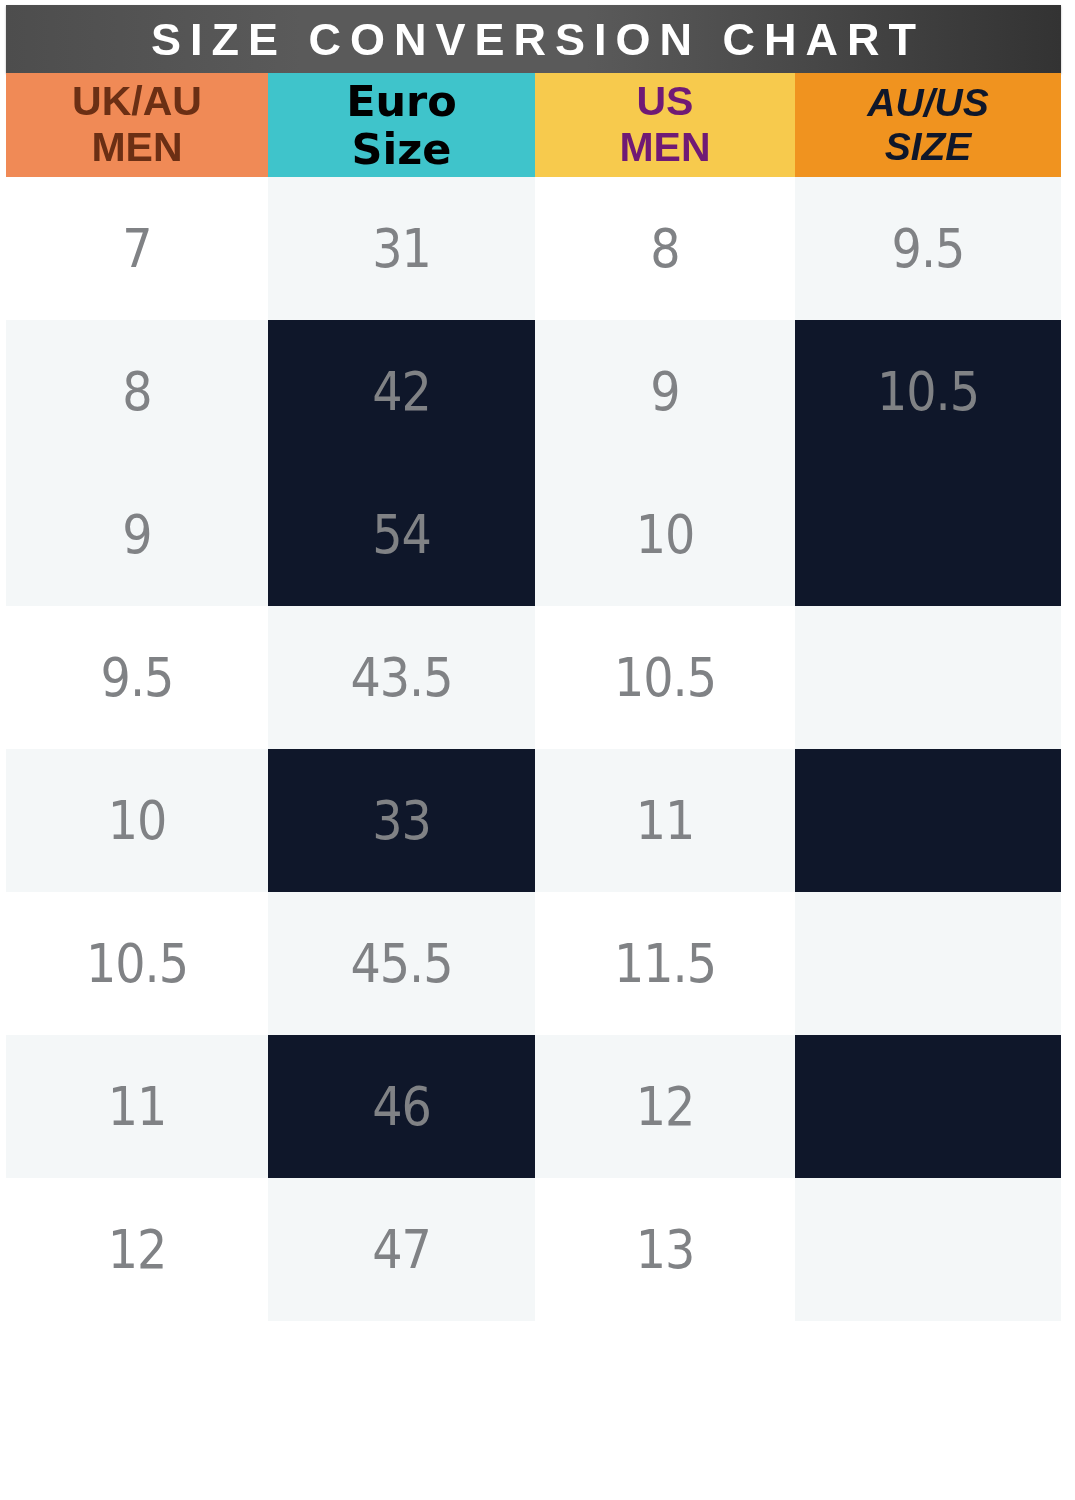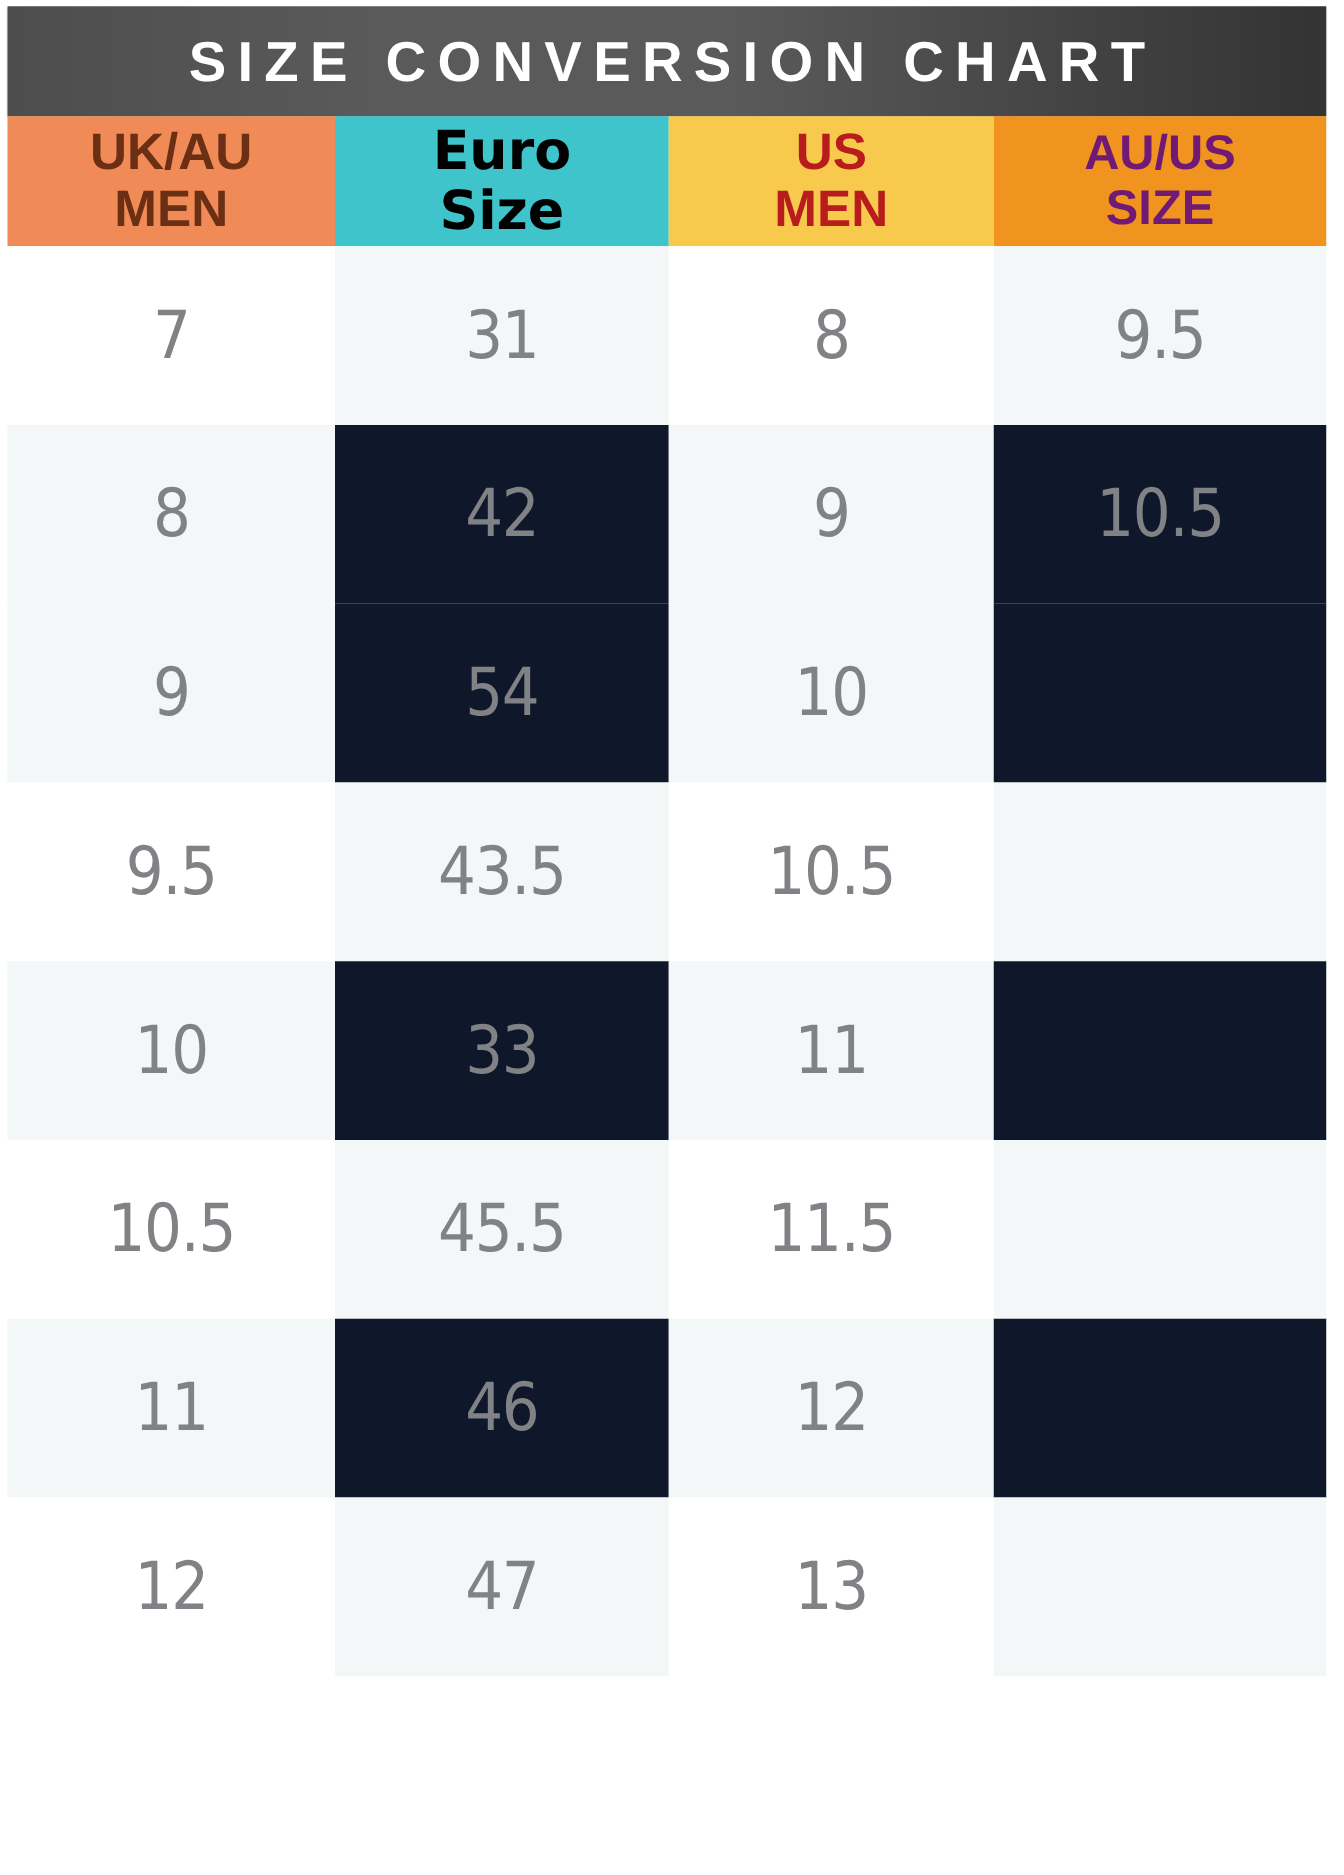--- a/index.html
+++ b/index.html
@@ -19,21 +19,21 @@
     position: relative;
     width: 1075px;
     height: 1500px;
     background: #ffffff;
     box-sizing: border-box;
     padding: 5px 14px 0 6px;
   }
 
   
   .title-bar {
-    height: 88px;
+    height: 68px;
     background: linear-gradient(to right, #4d4d4d 0%, #5a5a5a 28%, #5a5a5a 55%, #3d3d3d 88%, #333333 100%);
     display: flex;
     align-items: center;
     justify-content: center;
     box-shadow: 0 1px 2px rgba(0,0,0,0.28);
   }
   .title-text {
     color: #ffffff;
     font-size: 45px;
     font-weight: bold;
@@ -58,22 +58,22 @@
   
   .size-table thead th {
     height: 104px;
     vertical-align: middle;
     text-align: center;
     padding: 0;
     line-height: 1.12;
   }
   .hdr-ukau   { background: #F08A56; color: #6B2F14; }
   .hdr-euro   { background: #3FC4CB; color: #000000; }
-  .hdr-usmen  { background: #F7CA4D; color: #b91c1c; }
-  .hdr-auwom  { background: #F0931F; color: #701a75; }
+  .hdr-usmen  { background: #F7CA4D; color: #701a75; }
+  .hdr-auwom  { background: #F0931F; color: #0f172a; font-style: italic; }
 
   .hdr-label {
     font-size: 41px;
     font-weight: bold;
     display: block;
   }
   .hdr-euro .hdr-label {
     font-size: 43px;
     font-family: "DejaVu Sans", sans-serif;
     font-weight: bold;

